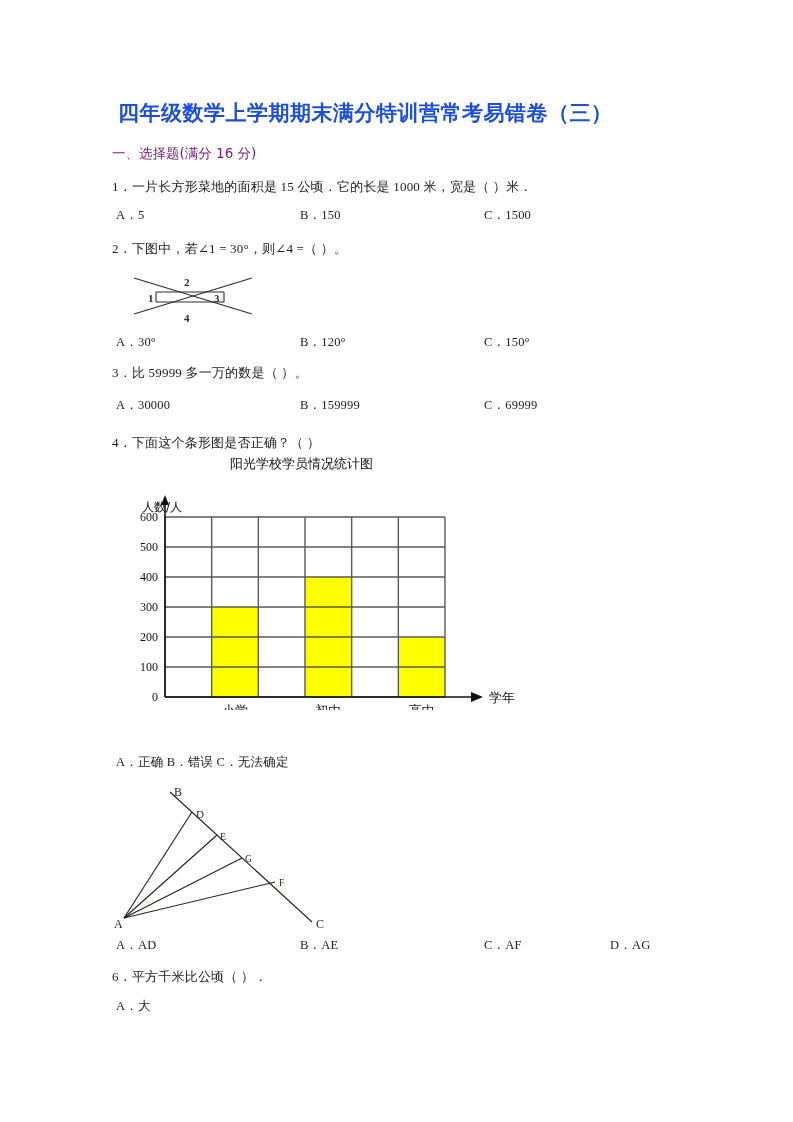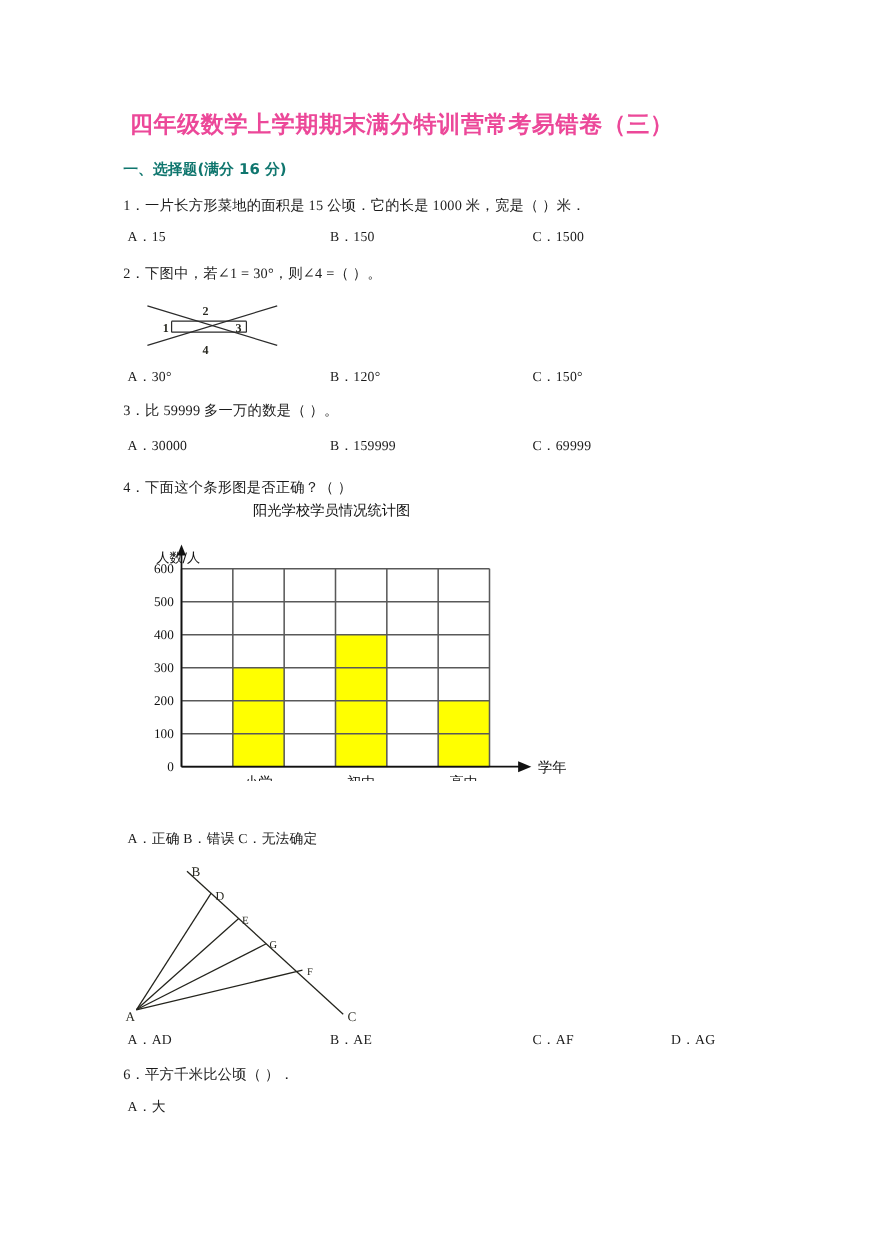--- a/index.html
+++ b/index.html
@@ -7,27 +7,27 @@
     width:793px;height:1122px;background:#ffffff;
     font-family:"Liberation Serif","DejaVu Serif",serif;
     color:#1a1a1a;position:relative;overflow:hidden;
   }
   .page{position:absolute;left:0;top:0;width:793px;height:1122px;}
 
   .doc-title{
     position:absolute;left:118px;top:99px;width:580px;
     font-family:"DejaVu Sans","Liberation Sans",sans-serif;
     font-weight:bold;font-size:21px;letter-spacing:.5px;
-    color:#ec4899;white-space:nowrap;
+    color:#1d4ed8;white-space:nowrap;
   }
 
   .section-head{
     position:absolute;left:112px;top:145px;
     font-family:"DejaVu Sans","Liberation Sans",sans-serif;
-    font-weight:bold;font-size:13.5px;color:#0f766e;white-space:nowrap;
+    font-weight:normal;font-size:13.5px;color:#701a75;white-space:nowrap;
   }
 
   .q{
     position:absolute;left:112px;font-size:13px;
     font-family:"Liberation Serif","DejaVu Serif",serif;
     color:#1b1b1b;white-space:nowrap;letter-spacing:.2px;
   }
   .opt{
     position:absolute;font-size:12.5px;
     font-family:"Liberation Serif","DejaVu Serif",serif;
@@ -78,21 +78,21 @@
 </head>
 <body>
 
 <div class="page">
 
   <div class="doc-title">四年级数学上学期期末满分特训营常考易错卷（三）</div>
 
   <div class="section-head">一、选择题(满分 16 分)</div>
 
   <div class="q" style="top:178px;">1．一片长方形菜地的面积是 15 公顷．它的长是 1000 米，宽是（    ）米．</div>
-  <div class="opt optA" style="top:207px;">A．15</div>
+  <div class="opt optA" style="top:207px;">A．5</div>
   <div class="opt optB" style="top:207px;">B．150</div>
   <div class="opt optC" style="top:207px;">C．1500</div>
 
   <div class="q" style="top:240px;">2．下图中，若∠1 = 30°，则∠4 =（     ）。</div>
 
   <div class="fig-cross">
     <svg width="130" height="58" viewBox="0 0 130 58">
       <g stroke="#2b2b2b" stroke-width="1.1" fill="none">
         <line x1="6" y1="8" x2="124" y2="44"></line>
         <line x1="6" y1="44" x2="124" y2="8"></line>

